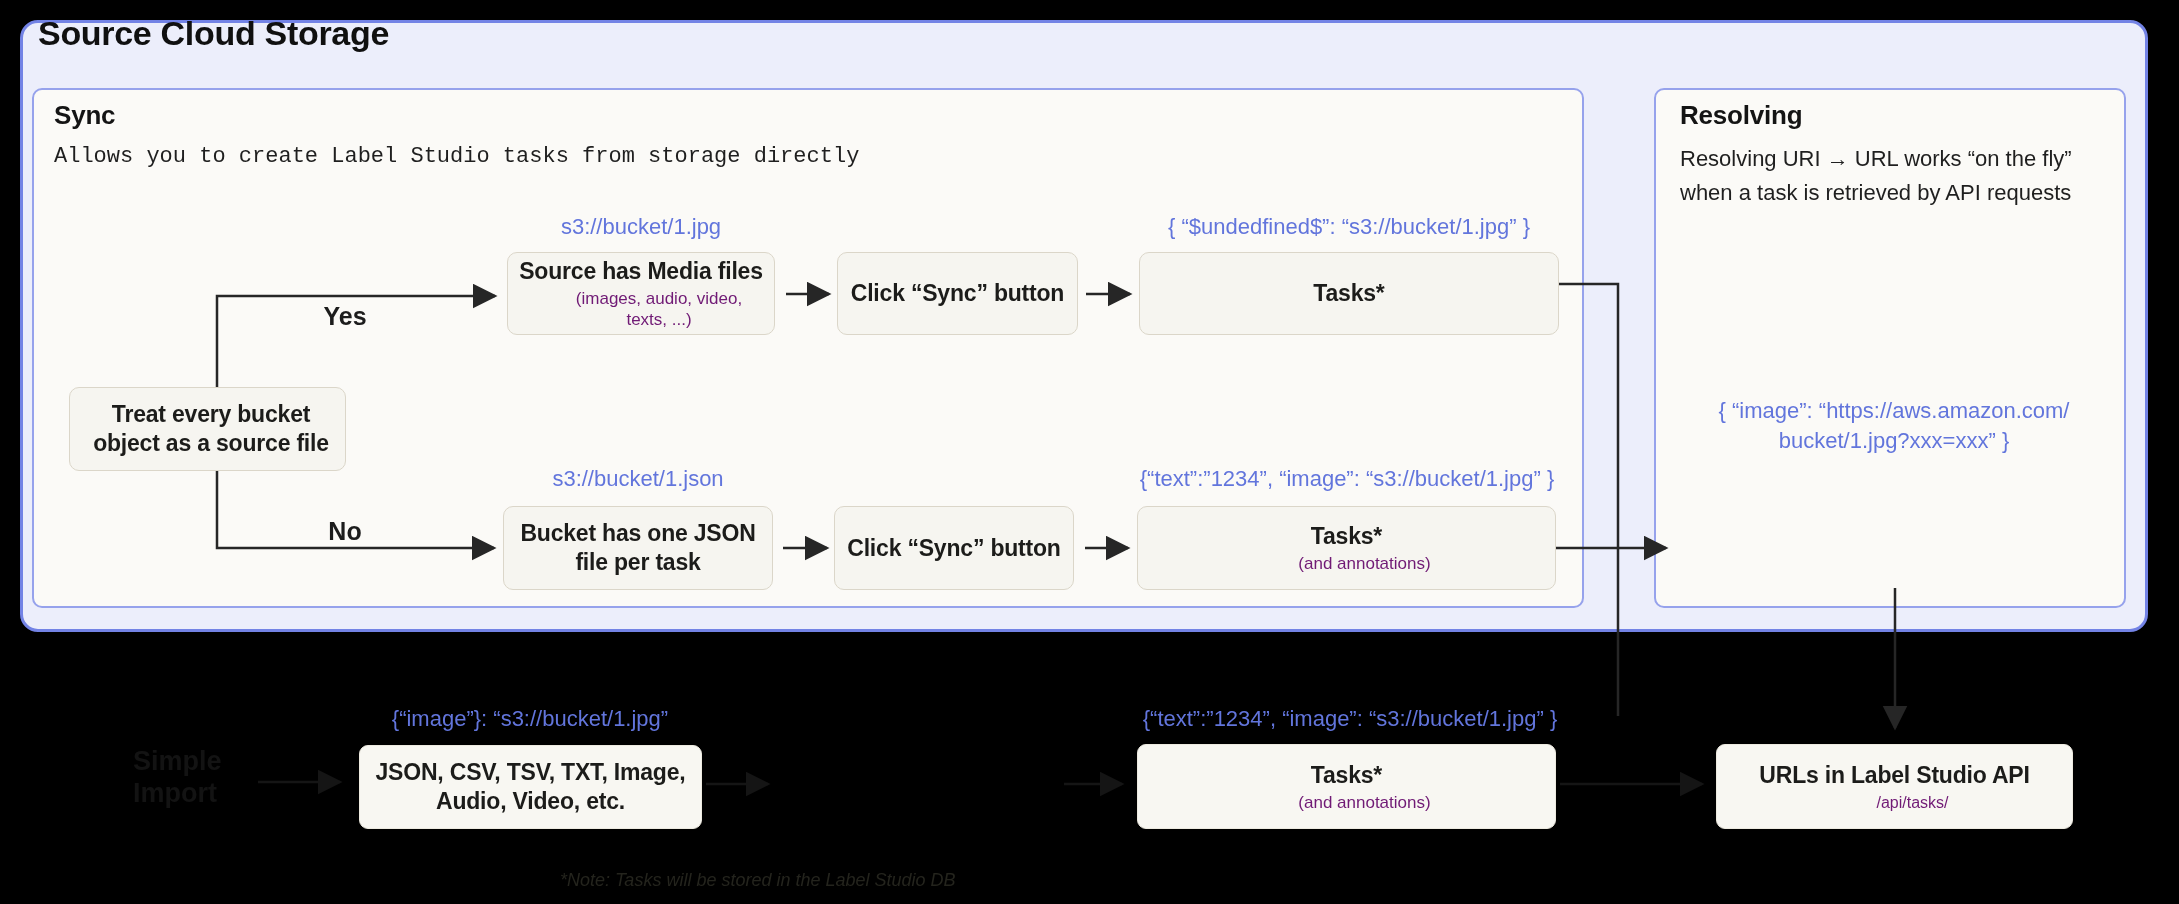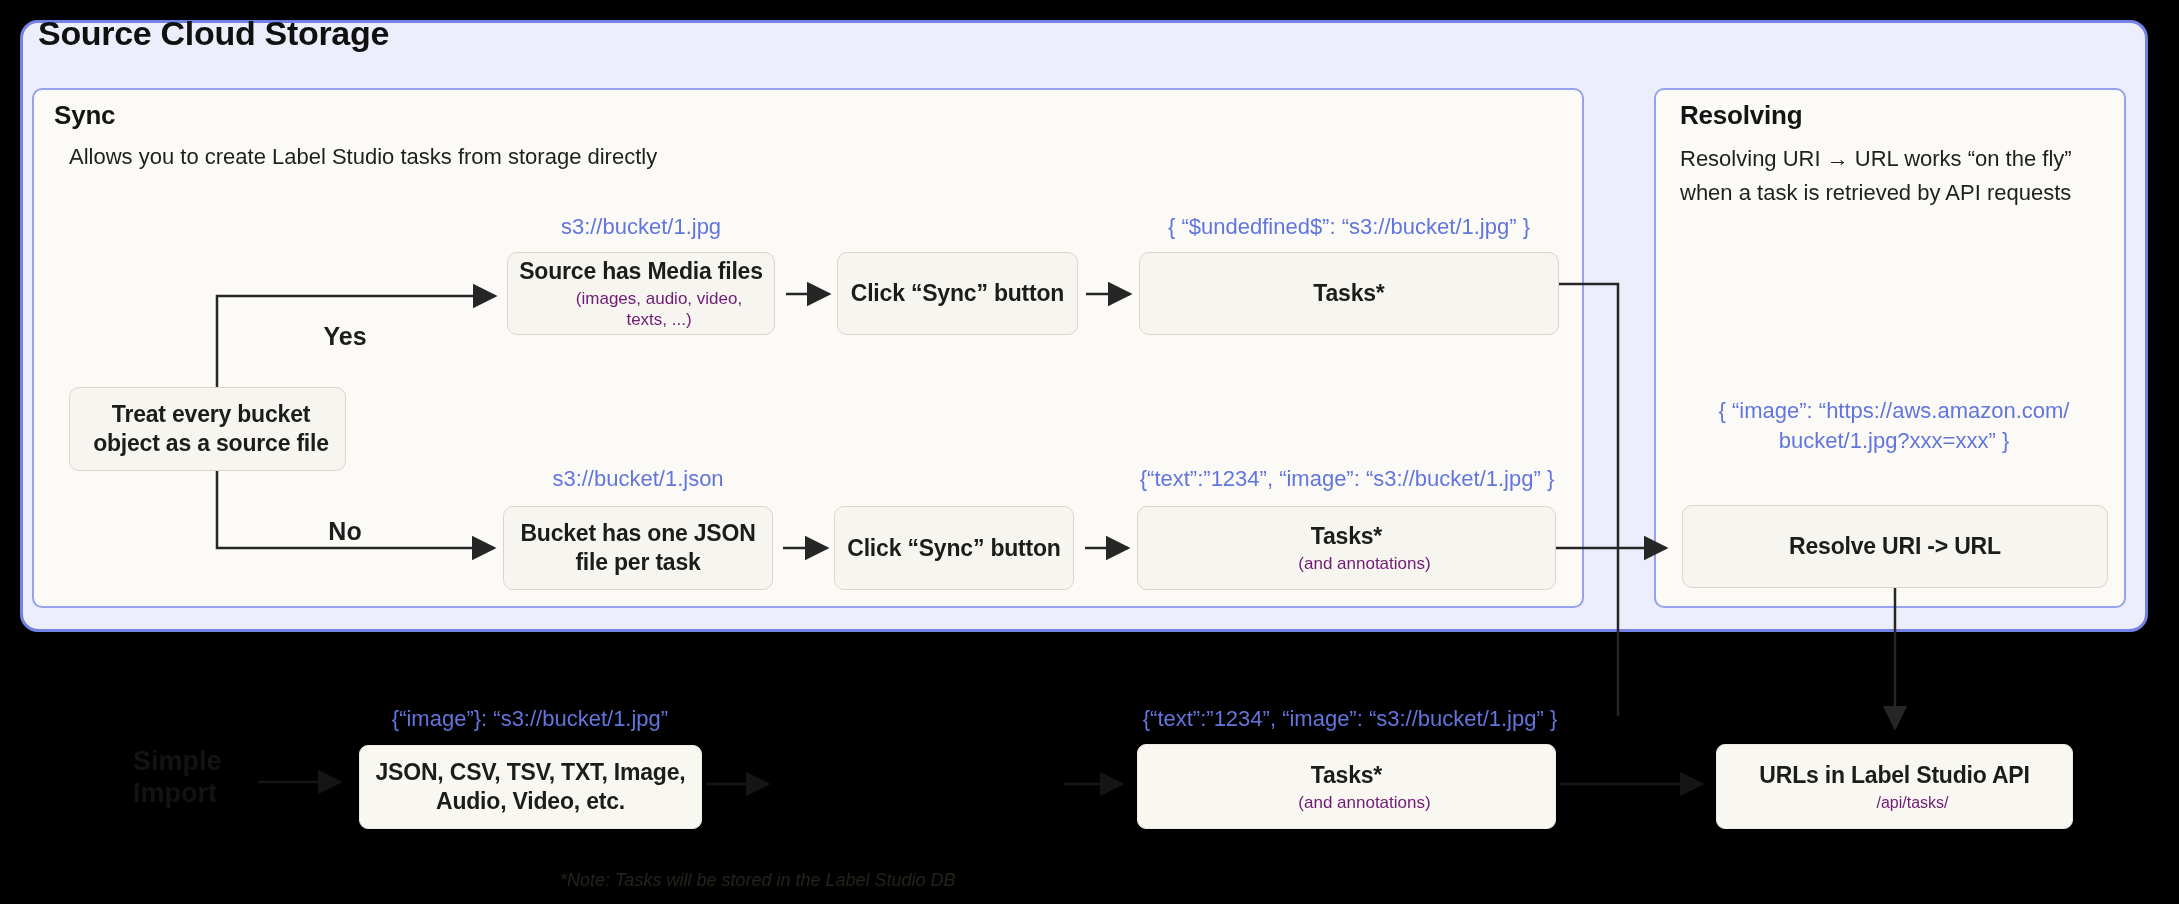--- a/index.html
+++ b/index.html
@@ -43,21 +43,21 @@
 </head>
 <body>
 
 <div class="stage">
 
   <div class="abs outer-panel"></div>
   <div class="abs outer-title">Source Cloud Storage</div>
 
   <div class="abs inner-panel sync-panel"></div>
   <div class="abs panel-title" style="left:54px;top:100px;">Sync</div>
-  <div class="abs panel-sub" style="left:69px;top:140px;">Allows you to create Label Studio tasks from storage directly</div>
+  <div class="abs panel-sub" style="left:54px;top:140px;font-family:Liberation Mono, monospace;">Allows you to create Label Studio tasks from storage directly</div>
 
   <div class="abs inner-panel resolving-panel"></div>
   <div class="abs panel-title" style="left:1680px;top:100px;">Resolving</div>
   <div class="abs panel-sub" style="left:1680px;top:142px;width:436px;">Resolving URI → URL works “on the fly” when a task is retrieved by API requests</div>
 
   <svg class="connectors" viewBox="0 0 2179 904">
     <defs>
       <marker id="ah" markerWidth="11" markerHeight="11" refX="9" refY="5" orient="auto">
         <path d="M0,0 L10,5 L0,10 z" fill="#262626"></path>
       </marker>
@@ -80,21 +80,21 @@
       <path d="M258,782 H340" marker-end="url(#ah-faint)"></path>
       <path d="M706,784 H768" marker-end="url(#ah-faint)"></path>
       <path d="M1064,784 H1122" marker-end="url(#ah-faint)"></path>
       <path d="M1560,784 H1702" marker-end="url(#ah-faint)"></path>
     </g>
   </svg>
 
   <div class="abs node" style="left:69px;top:387px;width:277px;height:84px;padding-left:17px;">
     <div class="node-title">Treat every bucket object as a source file</div>
   </div>
-  <div class="abs branch-label" style="left:295px;top:302px;width:100px;margin-top:20px;">Yes</div>
+  <div class="abs branch-label" style="left:295px;top:302px;width:100px;">Yes</div>
   <div class="abs branch-label" style="left:295px;top:517px;width:100px;">No</div>
 
   <div class="abs blue-label" style="left:461px;top:212px;width:360px;">s3://bucket/1.jpg</div>
   <div class="abs node" style="left:507px;top:252px;width:268px;height:83px;">
     <div class="node-title">Source has Media files</div>
     <div class="node-sub">(images, audio, video, texts, ...)</div>
   </div>
   <div class="abs node" style="left:837px;top:252px;width:241px;height:83px;">
     <div class="node-title">Click “Sync” button</div>
   </div>
@@ -113,23 +113,20 @@
   <div class="abs blue-label" style="left:1087px;top:464px;width:520px;">{“text”:”1234”,  “image”: “s3://bucket/1.jpg” }</div>
   <div class="abs node" style="left:1137px;top:506px;width:419px;height:84px;">
     <div class="node-title">Tasks*</div>
     <div class="node-sub">(and annotations)</div>
   </div>
 
   <div class="abs blue-label" style="left:1674px;top:396px;width:440px;">
     <div>{ “image”: “https://aws.amazon.com/</div>
     <div>bucket/1.jpg?xxx=xxx” }</div>
   </div>
-  <div class="abs node" style="left:1682px;top:505px;width:426px;height:83px;">
-    <div class="node-title">Resolve URI -&gt; URL</div>
-  </div>
 
   <div class="abs ghost-title" style="left:133px;top:745px;width:140px;">Simple Import</div>
 
   <div class="abs blue-label" style="left:330px;top:704px;width:400px;">{“image”}: “s3://bucket/1.jpg”</div>
   <div class="abs node node-dark" style="left:359px;top:745px;width:343px;height:84px;">
     <div class="node-title">JSON, CSV, TSV, TXT, Image, Audio, Video, etc.</div>
   </div>
 
 
   <div class="abs blue-label" style="left:1080px;top:704px;width:540px;">{“text”:”1234”,  “image”: “s3://bucket/1.jpg” }</div>

